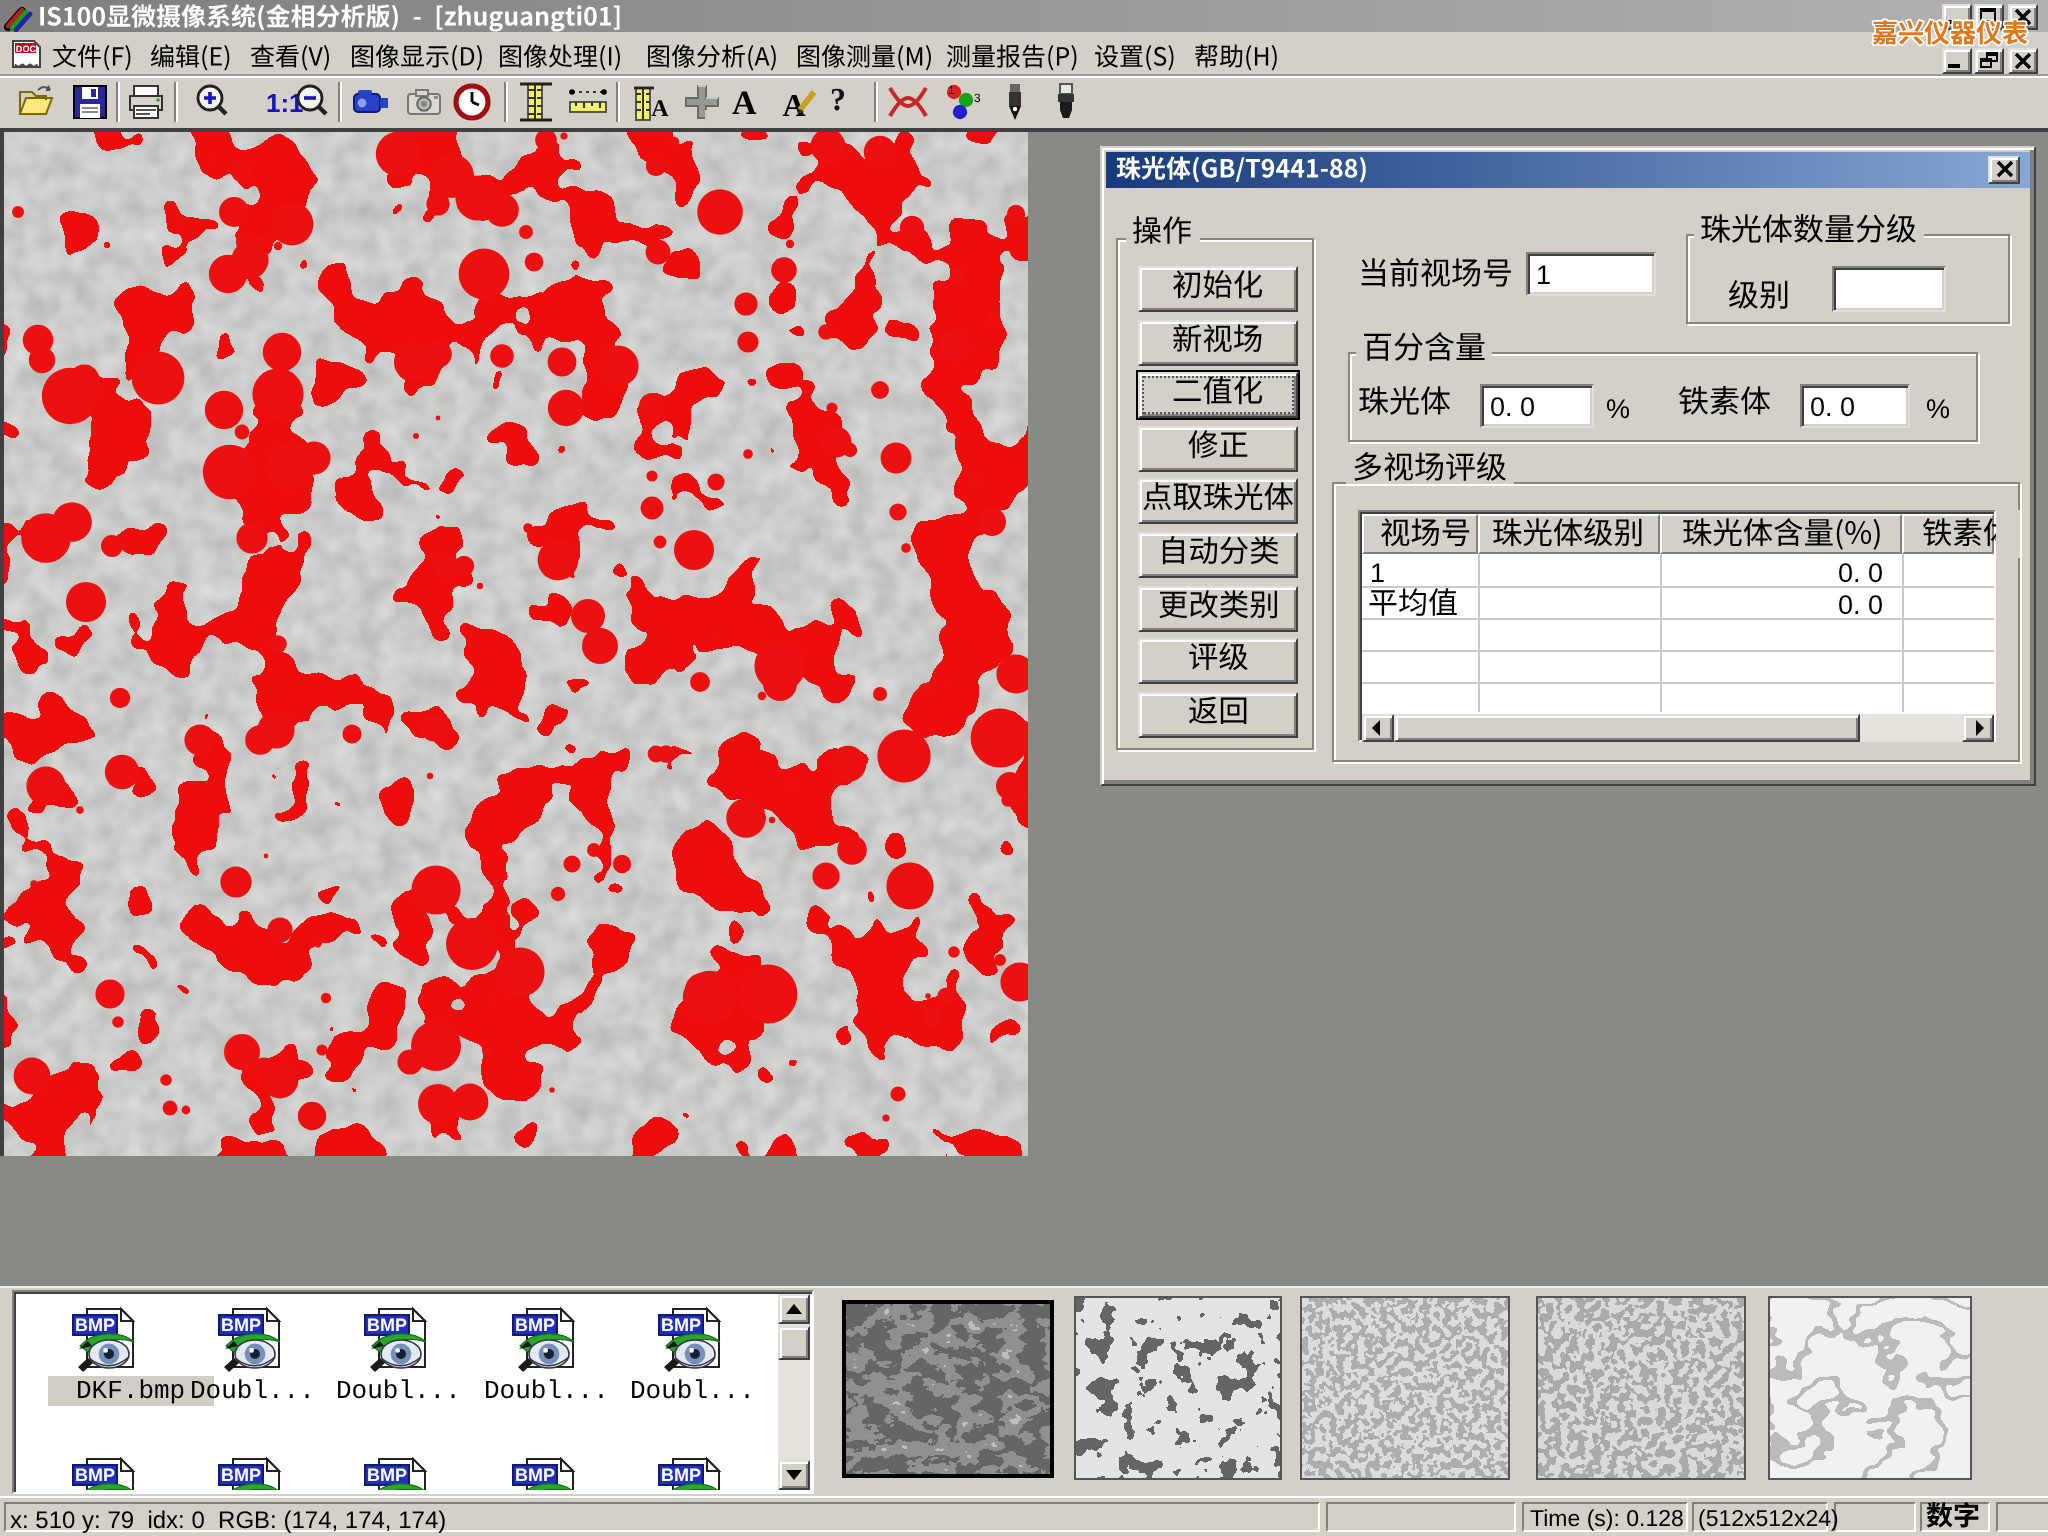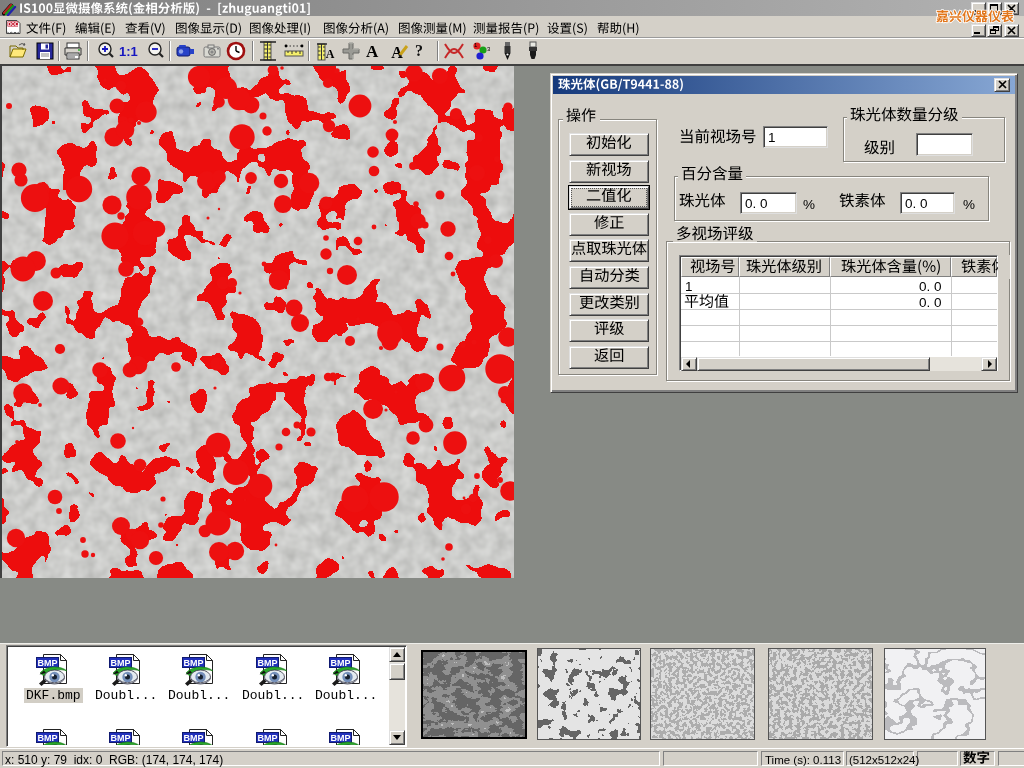--- a/index.html
+++ b/index.html
@@ -337,21 +337,21 @@
 <path d="M5,14 h10 M5,16 h7" stroke="#555"></path>
     <circle cx="16" cy="9" r="0.9" fill="#2a2"></circle>
   </svg>
 <div class="ab" style="left:87px;top:41px;width:1px;height:20px;background:#808080"></div>
 <div class="ab" style="left:88px;top:41px;width:1px;height:20px;background:#fff"></div>
 <svg class="ab" style="left:96px;top:41px" width="20" height="20" viewBox="0 0 20 20">
     <circle cx="9" cy="8" r="6" fill="#f4f4f0" stroke="#222" stroke-width="1.4"></circle>
 <path d="M9,5 v6 M6,8 h6" stroke="#1616c0" stroke-width="1.8"></path>
 <path d="M13.5,12.5 L17,16" stroke="#222" stroke-width="2.2"></path>
   </svg>
-<div class="ab" style="left:119px;top:44px;width:18px;height:14px;font:bold 13px 'Liberation Sans';color:#1616c0">1:1</div>
+<div class="ab" style="left:133px;top:44px;width:18px;height:14px;font:bold 13px 'Liberation Sans';color:#1616c0">1:1</div>
 <svg class="ab" style="left:146px;top:41px" width="20" height="20" viewBox="0 0 20 20">
     <circle cx="9" cy="8" r="6" fill="#f4f4f0" stroke="#222" stroke-width="1.4"></circle>
 <path d="M6,8 h6" stroke="#1616c0" stroke-width="1.8"></path>
 <path d="M13.5,12.5 L17,16" stroke="#222" stroke-width="2.2"></path>
   </svg>
 <div class="ab" style="left:169px;top:41px;width:1px;height:20px;background:#808080"></div>
 <div class="ab" style="left:170px;top:41px;width:1px;height:20px;background:#fff"></div>
 <svg class="ab" style="left:176px;top:41px" width="20" height="20" viewBox="0 0 20 20">
     <rect x="1" y="6" width="13" height="9" rx="2" fill="#2742c8" stroke="#101a70"></rect>
 <circle cx="5" cy="10.5" r="2.2" fill="#8fa2e8"></circle>
@@ -898,21 +898,21 @@
     </svg>
 <svg class="ab" style="left:174px;top:81px" width="36" height="34">
       <use href="#bmpicon"></use>
     </svg>
 <svg class="ab" style="left:248px;top:81px" width="36" height="34">
       <use href="#bmpicon"></use>
     </svg>
 <svg class="ab" style="left:321px;top:81px" width="36" height="34">
       <use href="#bmpicon"></use>
     </svg>
-<div class="ab" style="left:16px;top:41px;background:#d2cec5;font:13px 'Liberation Mono';color:#000;padding:0 2px">DKF.bmp</div>
+<div class="ab" style="left:16px;top:41px;background:#d2cec5;font:13px 'Liberation Mono';color:#000;padding:0 14px">DKF.bmp</div>
 <div class="ab" style="left:85px;top:41px;font:13px 'Liberation Mono';color:#000;padding:0 2px">Doubl...</div>
 <div class="ab" style="left:158px;top:41px;font:13px 'Liberation Mono';color:#000;padding:0 2px">Doubl...</div>
 <div class="ab" style="left:232px;top:41px;font:13px 'Liberation Mono';color:#000;padding:0 2px">Doubl...</div>
 <div class="ab" style="left:305px;top:41px;font:13px 'Liberation Mono';color:#000;padding:0 2px">Doubl...</div>
   </div>
 <div class="ab" style="left:389px;top:647px;width:16px;height:98px;background:#e6e3dc"></div>
 <div class="ab btn" style="left:389px;top:647px;width:16px;height:15px"></div>
 <svg class="ab" style="left:393px;top:651px" width="8" height="8">
     <path d="M0,6 L4,1 L8,6 Z" fill="#000"></path>
   </svg>
@@ -987,21 +987,21 @@
   </svg>
 <div class="ab" style="left:0;top:748px;width:1024px;height:20px;background:#d4d0c8;border-top:1px solid #fff"></div>
 <div class="ab" style="left:2px;top:751px;width:658px;height:15px;border:1px solid;border-color:#808080 #fff #fff #808080"></div>
 <div class="ab" style="left:5px;top:753px;font-size:12px;color:#000">x: 510 y: 79&nbsp; idx: 0&nbsp; RGB: (174, 174, 174)</div>
 <div class="ab" style="left:663px;top:751px;width:95px;height:15px;border:1px solid;border-color:#808080 #fff #fff #808080"></div>
 <div class="ab" style="left:761px;top:751px;width:83px;height:15px;border:1px solid;border-color:#808080 #fff #fff #808080"></div>
 <div class="ab" style="left:846px;top:751px;width:68px;height:15px;border:1px solid;border-color:#808080 #fff #fff #808080"></div>
 <div class="ab" style="left:917px;top:751px;width:41px;height:15px;border:1px solid;border-color:#808080 #fff #fff #808080"></div>
 <div class="ab" style="left:960px;top:751px;width:35px;height:15px;border:1px solid;border-color:#808080 #fff #fff #808080"></div>
 <div class="ab" style="left:998px;top:751px;width:28px;height:15px;border:1px solid;border-color:#808080 #fff #fff #808080"></div>
-<div class="ab" style="left:765px;top:754px;font-size:11.5px;color:#000">Time (s): 0.113</div>
+<div class="ab" style="left:765px;top:754px;font-size:11.5px;color:#000">Time (s): 0.128</div>
 <div class="ab" style="left:849px;top:754px;font-size:11.5px;color:#000">(512x512x24)</div>
 <svg style="position:absolute;left:936px;top:11px;overflow:visible" width="79" height="17">
     <g fill="#e2761b" stroke="#ffffff" stroke-width="130" paint-order="stroke" stroke-linejoin="round" transform="scale(0.013000) translate(0,780) scale(1,-1)">
       <use href="#g111" x="0"></use>
       <use href="#g112" x="1000"></use>
       <use href="#g113" x="2000"></use>
       <use href="#g114" x="3000"></use>
       <use href="#g113" x="4000"></use>
       <use href="#g115" x="5000"></use>
     </g>

